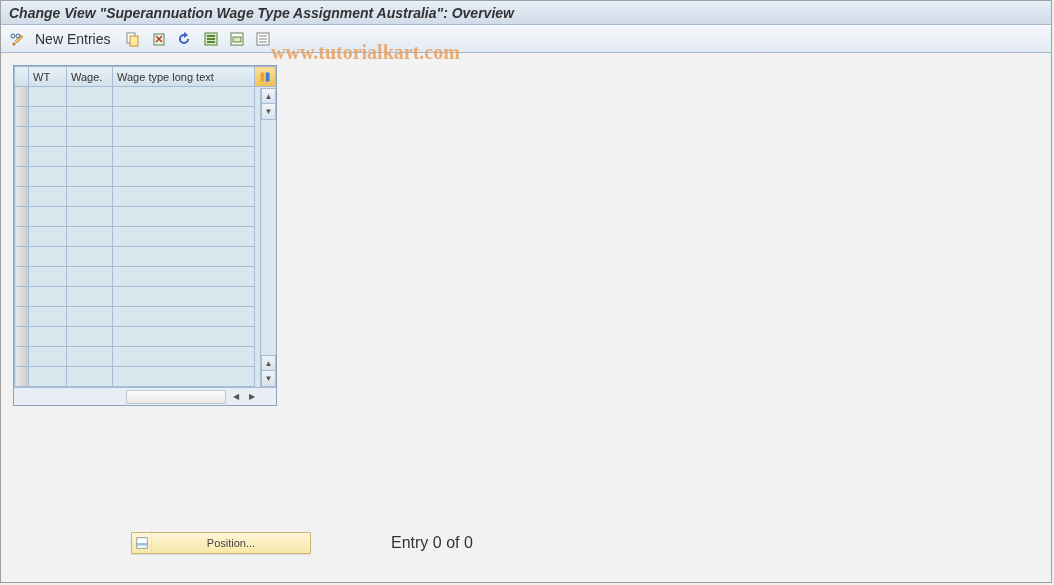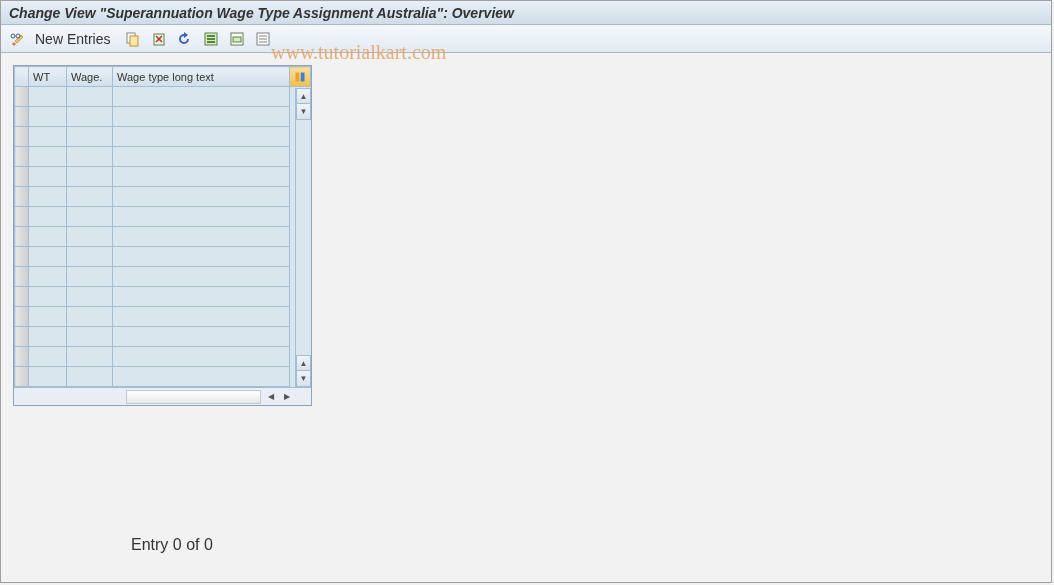--- a/index.html
+++ b/index.html
@@ -62,27 +62,28 @@
     }
     .watermark {
       position: absolute;
       top: 40px;
       left: 270px;
       font-size: 20px;
       font-family: Georgia, serif;
       color: #e8a060;
       opacity: 0.85;
       z-index: 1;
+      font-weight: bold;
     }
     .content-area {
       padding: 12px;
       position: relative;
     }
     .table-container {
-      width: 299px;
+      width: 264px;
       border: 1px solid #8aa4c2;
       background: #22c55e;
       position: relative;
       box-shadow: 1px 1px 0 #c4d4e2 inset;
     }
     .data-table {
       border-collapse: collapse;
       width: 100%;
       background: #dae6ee;
     }
@@ -407,15 +408,24 @@
         <div class="spacer"></div>
         <div class="track"></div>
         <span class="arrow">◀</span>
         <span class="arrow">▶</span>
         <div style="width:16px"></div>
       </div>
     </div>
   </div>
 
   <div class="footer-area">
+    <button class="position-btn">
+      <span class="icon-box">
+        <svg class="ico" viewBox="0 0 16 16" style="width:14px;height:14px">
+          <rect x="2" y="2" width="12" height="12" fill="#fff" stroke="#8090a0"></rect>
+          <rect x="2" y="8" width="12" height="3" fill="#a0c0e0"></rect>
+        </svg>
+      </span>
+      <span class="label">Position...</span>
+    </button>
     <span class="entry-status">Entry 0 of 0</span>
   </div>
 </div>
 
 </body></html>

